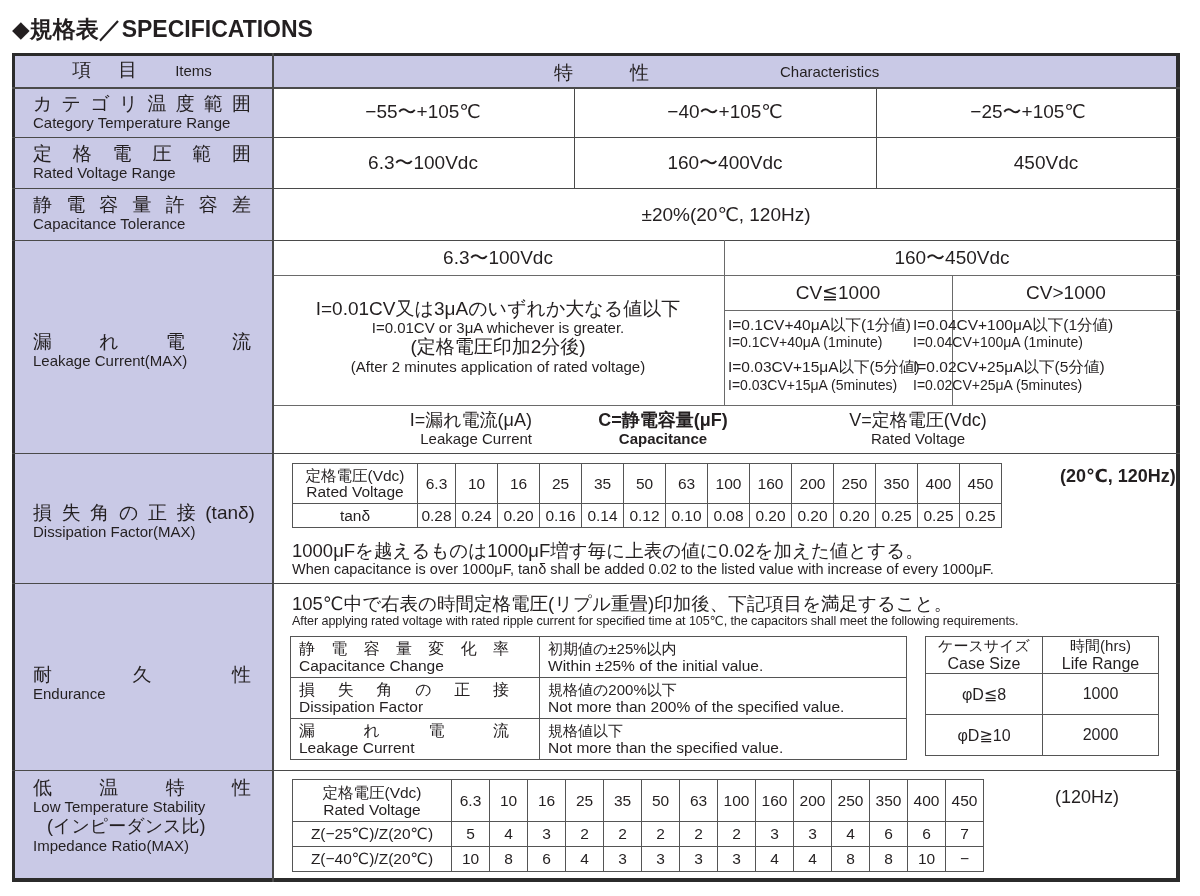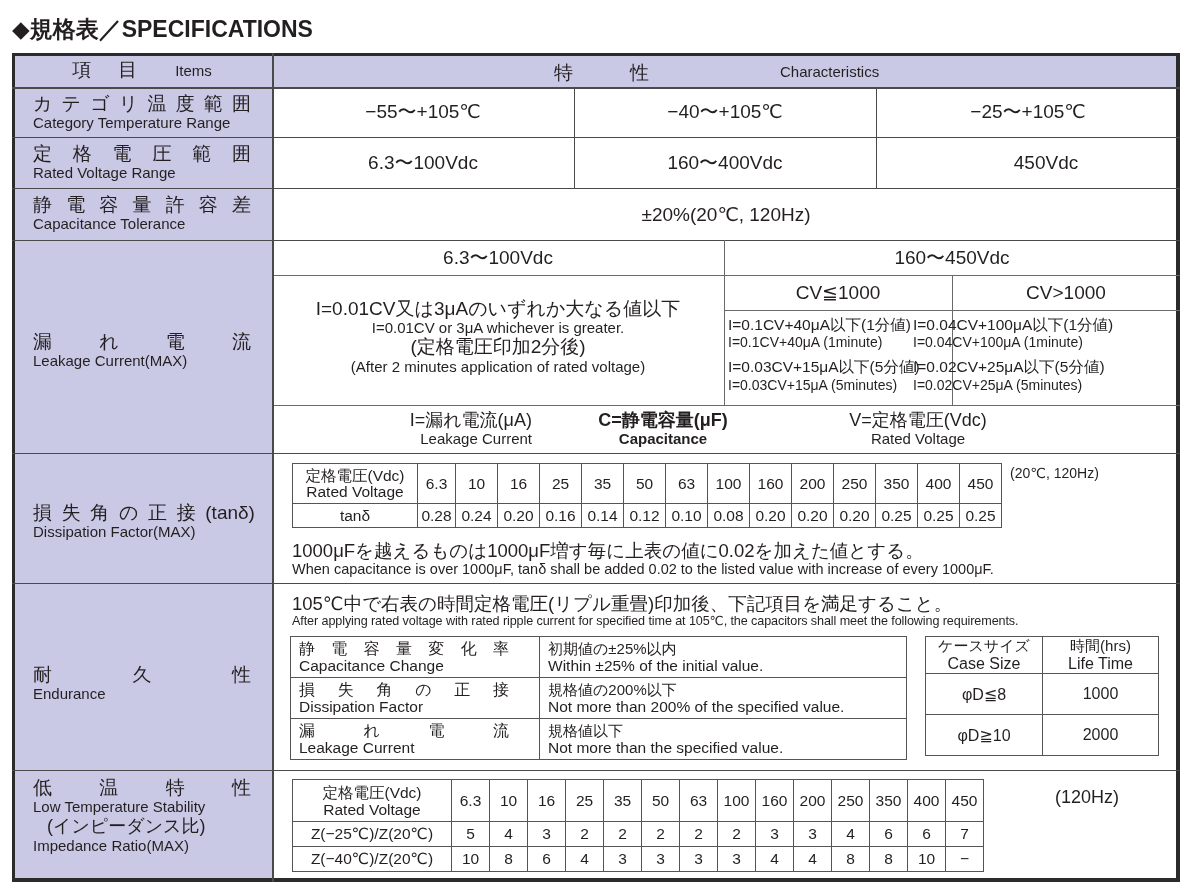--- a/index.html
+++ b/index.html
@@ -195,21 +195,21 @@
     <td>0.08</td>
     <td>0.20</td>
     <td>0.20</td>
     <td>0.20</td>
     <td>0.25</td>
     <td>0.25</td>
     <td>0.25</td>
   </tr>
 </tbody>
   </table>
-<div class="abs" style="left:1010px;top:465px;font-size:14px;">(20℃, 120Hz)</div>
+<div class="abs" style="left:1060px;top:465px;font-size:18px;font-weight:bold;">(20℃, 120Hz)</div>
 <div class="abs" style="left:292px;top:538px;font-size:18.5px;white-space:nowrap;">1000μFを越えるものは1000μF増す毎に上表の値に0.02を加えた値とする。</div>
 <div class="abs" style="left:292px;top:561px;font-size:14.5px;white-space:nowrap;">When capacitance is over 1000μF, tanδ shall be added 0.02 to the listed value with increase of every 1000μF.</div>
 
 <div class="abs" style="left:33px;top:665px;width:218px;">
   <div class="jp-spread">
     <span>耐</span>
       <span>久</span>
       <span>性</span>
   </div>
   <div class="en-sub">Endurance</div>
@@ -274,21 +274,21 @@
 
 <table class="grid" style="left:925px;top:636px;">
   <tbody>
       <tr style="height:26px;">
     <td style="width:116px;line-height:18px;">
       <div style="font-size:15px;">ケースサイズ</div>
       <div style="font-size:16px;">Case Size</div>
     </td>
     <td style="width:115px;line-height:18px;">
       <div style="font-size:15px;">時間(hrs)</div>
-      <div style="font-size:16px;">Life Time</div>
+      <div style="font-size:16px;">Life Range</div>
     </td>
   </tr>
   <tr style="height:41px;">
     <td style="font-size:16px;">φD≦8</td>
     <td style="font-size:16px;">1000</td>
   </tr>
   <tr style="height:41px;">
     <td style="font-size:16px;">φD≧10</td>
     <td style="font-size:16px;">2000</td>
   </tr>

